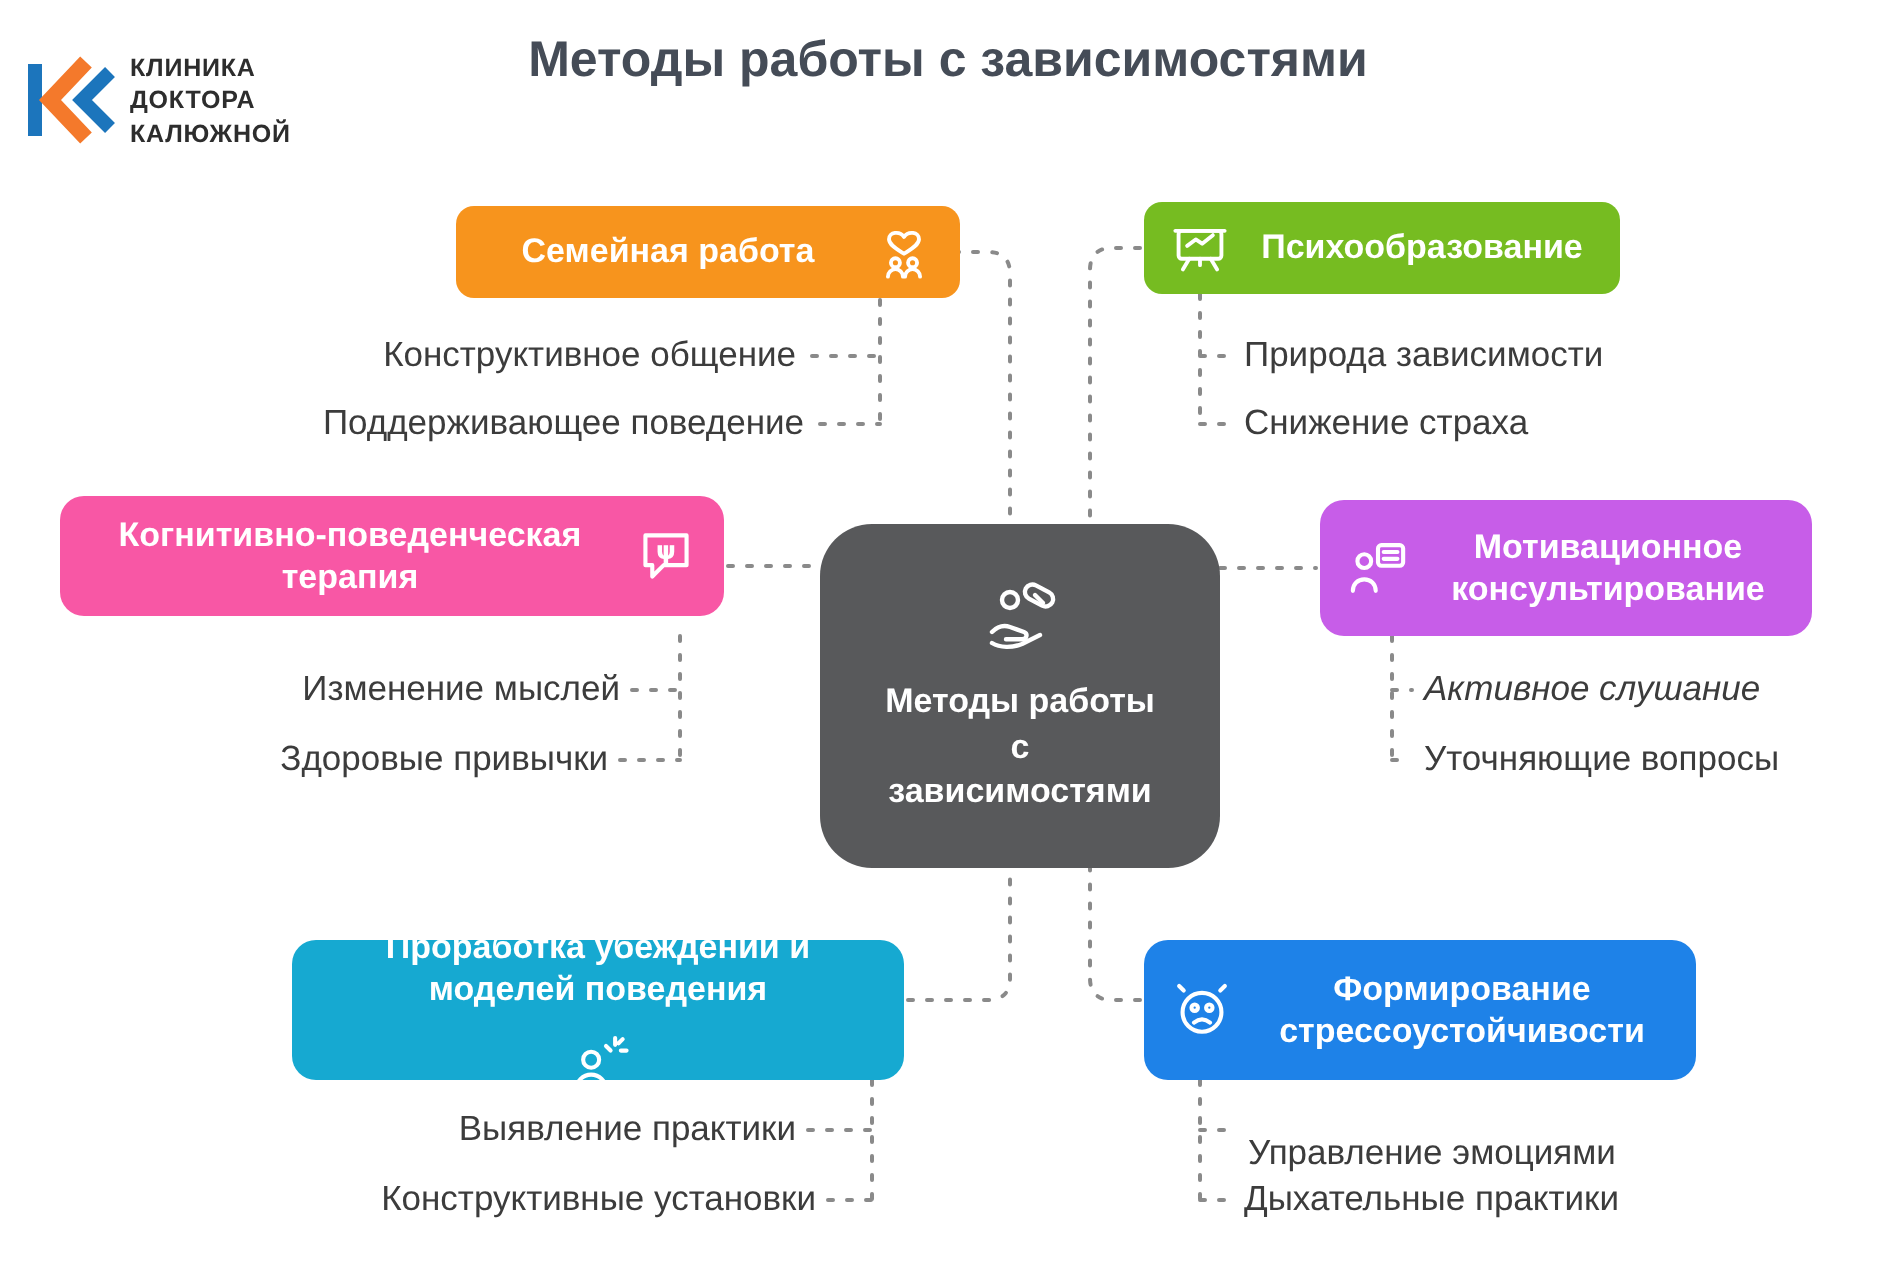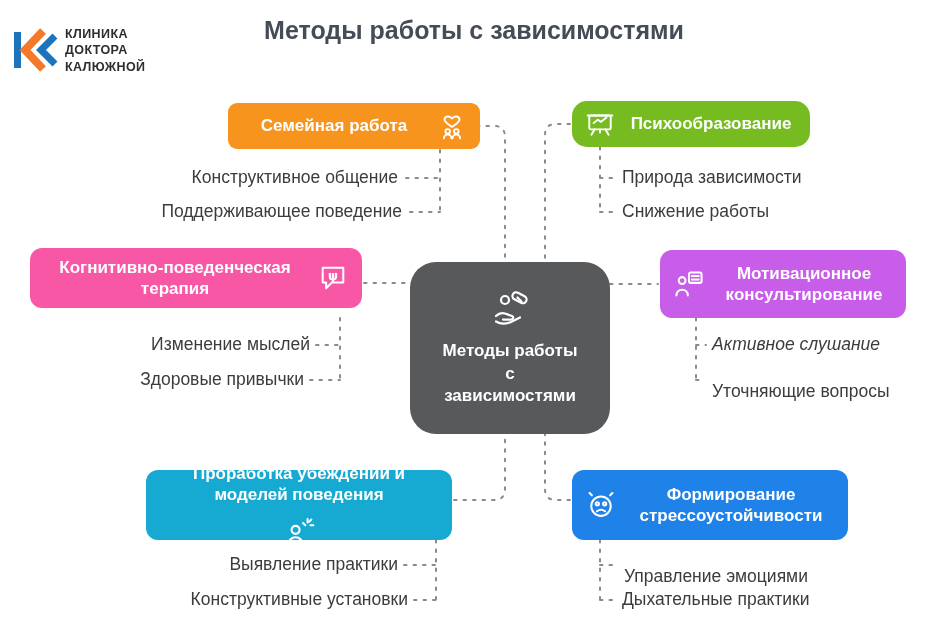--- a/index.html
+++ b/index.html
@@ -10,21 +10,21 @@
                 font-size:25px; font-weight:bold; color:#454C57; }
   .logo { position:absolute; top:26px; left:12px; display:flex; align-items:center; gap:7px; }
   .logo-text { font-size:12.5px; font-weight:bold; color:#2D2D2D; line-height:1.3; letter-spacing:.4px; }
   .logo-text span { display:block; }
   .node { position:absolute; display:flex; align-items:center; justify-content:center;
           color:#fff; font-weight:bold; }
   .branch { border-radius:9px; font-size:17px; gap:10px; padding:0 13px; text-align:center; line-height:1.25; }
   .branch .btitle { flex:1 1 auto; }
   .icon { display:flex; flex:0 0 auto; align-items:center; }
   #node-family     { left:228px; top:103px; width:252px; height:46px; }
-  #node-psycho     { left:572px; top:101px; width:238px; height:46px;border-radius:15px; }
+  #node-psycho     { left:572px; top:101px; width:238px; height:46px; }
   #node-cbt        { left:30px;  top:248px; width:332px; height:60px; border-radius:12px; }
   #node-motivation { left:660px; top:250px; width:246px; height:68px; border-radius:12px; }
   #node-beliefs    { left:146px; top:470px; width:306px; height:70px; border-radius:12px; }
   #node-stress     { left:572px; top:470px; width:276px; height:70px; border-radius:12px; }
   .center-node { left:410px; top:262px; width:200px; height:172px; border-radius:26px;
                  background:#58595B; flex-direction:column; gap:8px; font-size:17px;
                  text-align:center; line-height:1.35; }
   .sub { position:absolute; font-size:17.5px; color:#3C3C3C; white-space:nowrap; }
   .sub.ra { text-align:right; }
 </style>
@@ -99,21 +99,21 @@
       <svg width="30" height="30" viewBox="0 0 28 28" fill="none" stroke="#fff" stroke-width="1.8" stroke-linecap="round" stroke-linejoin="round">
         <rect x="4" y="6" width="20" height="13" rx="1.5"></rect>
         <path d="M2.5 6h23"></path>
         <path d="M8 13l4-3 3 2 5-4"></path>
         <path d="M9 19l-3 5M19 19l3 5M14 19v3"></path>
       </svg>
     </span>
     <span class="btitle">Психообразование</span>
   </div>
   <div class="sub" style="top:167px; left:622px;">Природа зависимости</div>
-  <div class="sub" style="top:201px; left:622px;">Снижение работы</div>
+  <div class="sub" style="top:201px; left:622px;">Снижение страха</div>
 
   <div class="node branch" id="node-cbt" style="background-color: rgb(248, 87, 165);">
     <span class="btitle">Когнитивно-поведенческая терапия</span>
     <span class="icon">
       <svg width="32" height="32" viewBox="0 0 28 28" fill="none" stroke="#fff" stroke-width="1.8" stroke-linecap="round" stroke-linejoin="round">
         <path d="M5 5h18v13H13l-5 5v-5H5z"></path>
         <text x="14" y="15.5" fill="#fff" stroke="none" font-size="11" text-anchor="middle" font-family="DejaVu Sans, sans-serif">ψ</text>
       </svg>
     </span>
   </div>
@@ -125,21 +125,21 @@
       <svg width="32" height="32" viewBox="0 0 28 28" fill="none" stroke="#fff" stroke-width="1.8" stroke-linecap="round" stroke-linejoin="round">
         <circle cx="8" cy="11" r="3"></circle>
         <path d="M3 24c0-3 2.2-5 5-5s5 2 5 5"></path>
         <rect x="14" y="4" width="11" height="9" rx="1.5"></rect>
         <path d="M16.5 7h6M16.5 10h6"></path>
       </svg>
     </span>
     <span class="btitle">Мотивационное консультирование</span>
   </div>
   <div class="sub" style="top:334px; left:712px;font-style:italic;">Активное слушание</div>
-  <div class="sub" style="top:381px; left:712px;">Уточняющие вопросы</div>
+  <div class="sub" style="top:369px; left:712px;">Уточняющие вопросы</div>
 
   <div class="node branch" id="node-beliefs" style="background-color: rgb(22, 169, 209); flex-direction: column;">
     <span class="btitle">Проработка убеждений и моделей поведения</span>
     <span class="icon">
       <svg width="32" height="32" viewBox="0 0 28 28" fill="none" stroke="#fff" stroke-width="1.8" stroke-linecap="round" stroke-linejoin="round">
         <circle cx="11" cy="13" r="3.5"></circle>
         <path d="M4.5 26c0-3.6 2.9-6.5 6.5-6.5s6.5 2.9 6.5 6.5"></path>
         <path d="M17.5 7l2 2M21.5 3.5v3M24 9h2.5M23 5.8l1.8-1.8"></path>
       </svg>
     </span>

